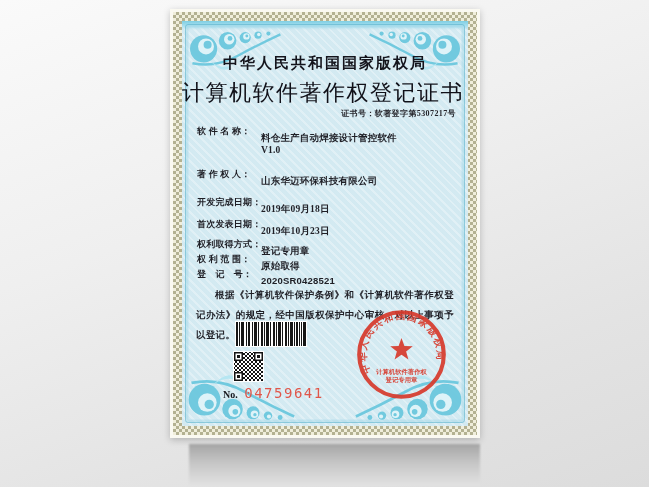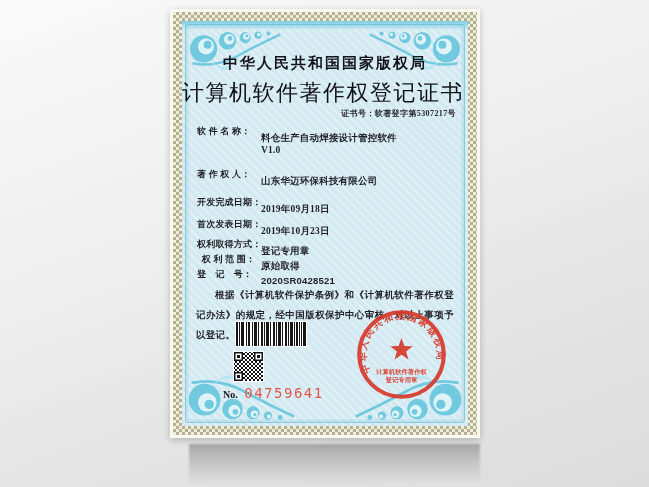--- a/index.html
+++ b/index.html
@@ -43,21 +43,21 @@
   .authority{position:absolute;left:0;right:0;top:33px;text-align:center;
     font-size:15px;font-weight:bold;letter-spacing:2px;color:#14141c;}
   .cert-title{position:absolute;left:0;right:0;top:57px;text-align:left;
     font-size:22px;font-weight:normal;letter-spacing:1.5px;color:#101018;}
   .cert-no{position:absolute;right:12px;top:80px;font-size:8px;font-weight:bold;color:#26262c;letter-spacing:.4px;margin-top:7px;}
   .field-row{position:absolute;left:15px;height:12px;white-space:nowrap;color:#1f1f26;}
   .field-row .lbl{display:inline-block;width:63px;font-size:9px;font-weight:bold;letter-spacing:.2px;}
   .field-row .val{position:absolute;left:64px;top:12px;font-size:9.5px;font-weight:bold;letter-spacing:.2px;}
   .val-mono{font-family:"Liberation Sans","DejaVu Sans",sans-serif;letter-spacing:.8px;font-size:9px;}
   .r0{top:99px;font-family:Liberation Serif, serif;} .r0b{top:112px;} .r1{top:134px;margin-top:8px;} .r2{top:170px;} .r3{top:192px;}
-  .r4{top:212px;} .r5{top:227px;text-align:center;} .r6{top:242px;}
+  .r4{top:212px;} .r5{top:227px;} .r6{top:242px;}
   .statement{position:absolute;left:14px;right:14px;top:264px;
     font-size:9.5px;font-weight:bold;color:#1f1f26;line-height:20px;
     text-indent:2em;text-align:justify;letter-spacing:.3px;}
   .barcode{position:absolute;left:53px;top:300px;width:72px;height:26px;background:#fff;}
   .qr{position:absolute;left:51px;top:330px;width:31px;height:31px;background:#fff;}
   .serial{position:absolute;left:41px;top:364px;font-size:10px;white-space:nowrap;}
   .serial .no-label{color:#19191f;font-weight:bold;}
   .serial .no-number{color:#e0564a;font-family:"DejaVu Sans Mono","Liberation Mono",monospace;
     font-size:14px;letter-spacing:1.5px;margin-left:4px;}
   .seal{position:absolute;left:174px;top:288px;width:91px;height:91px;opacity:.92;}

